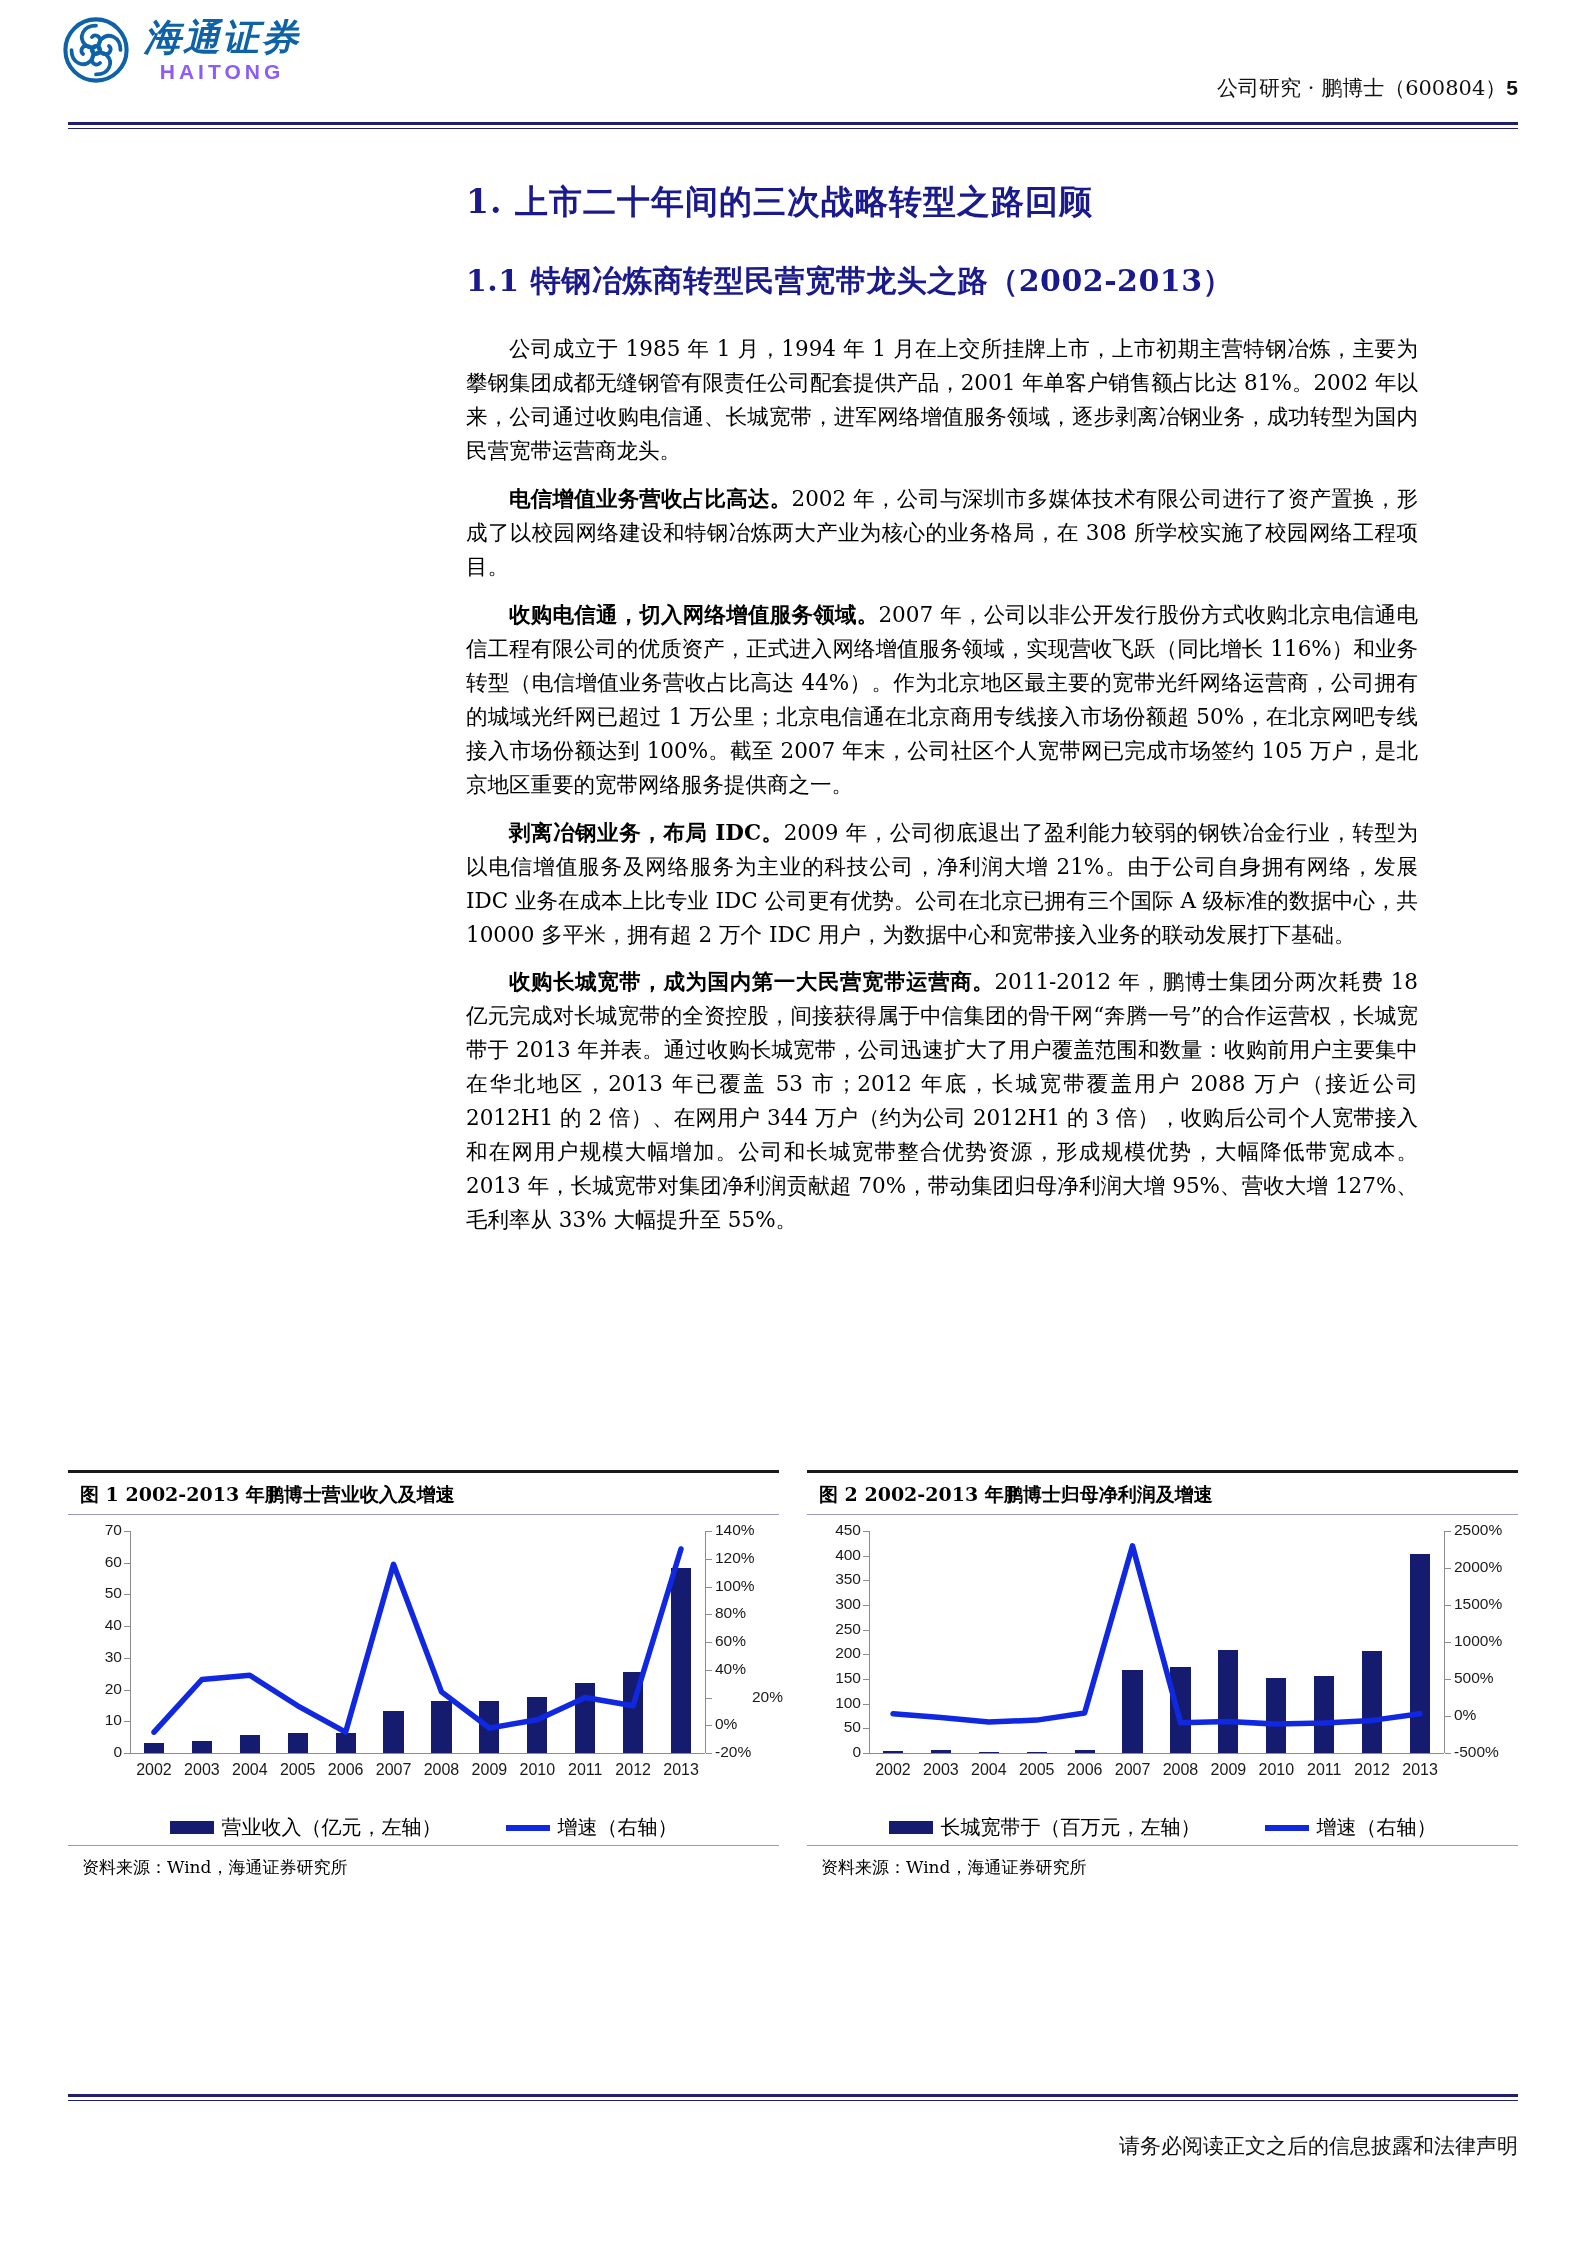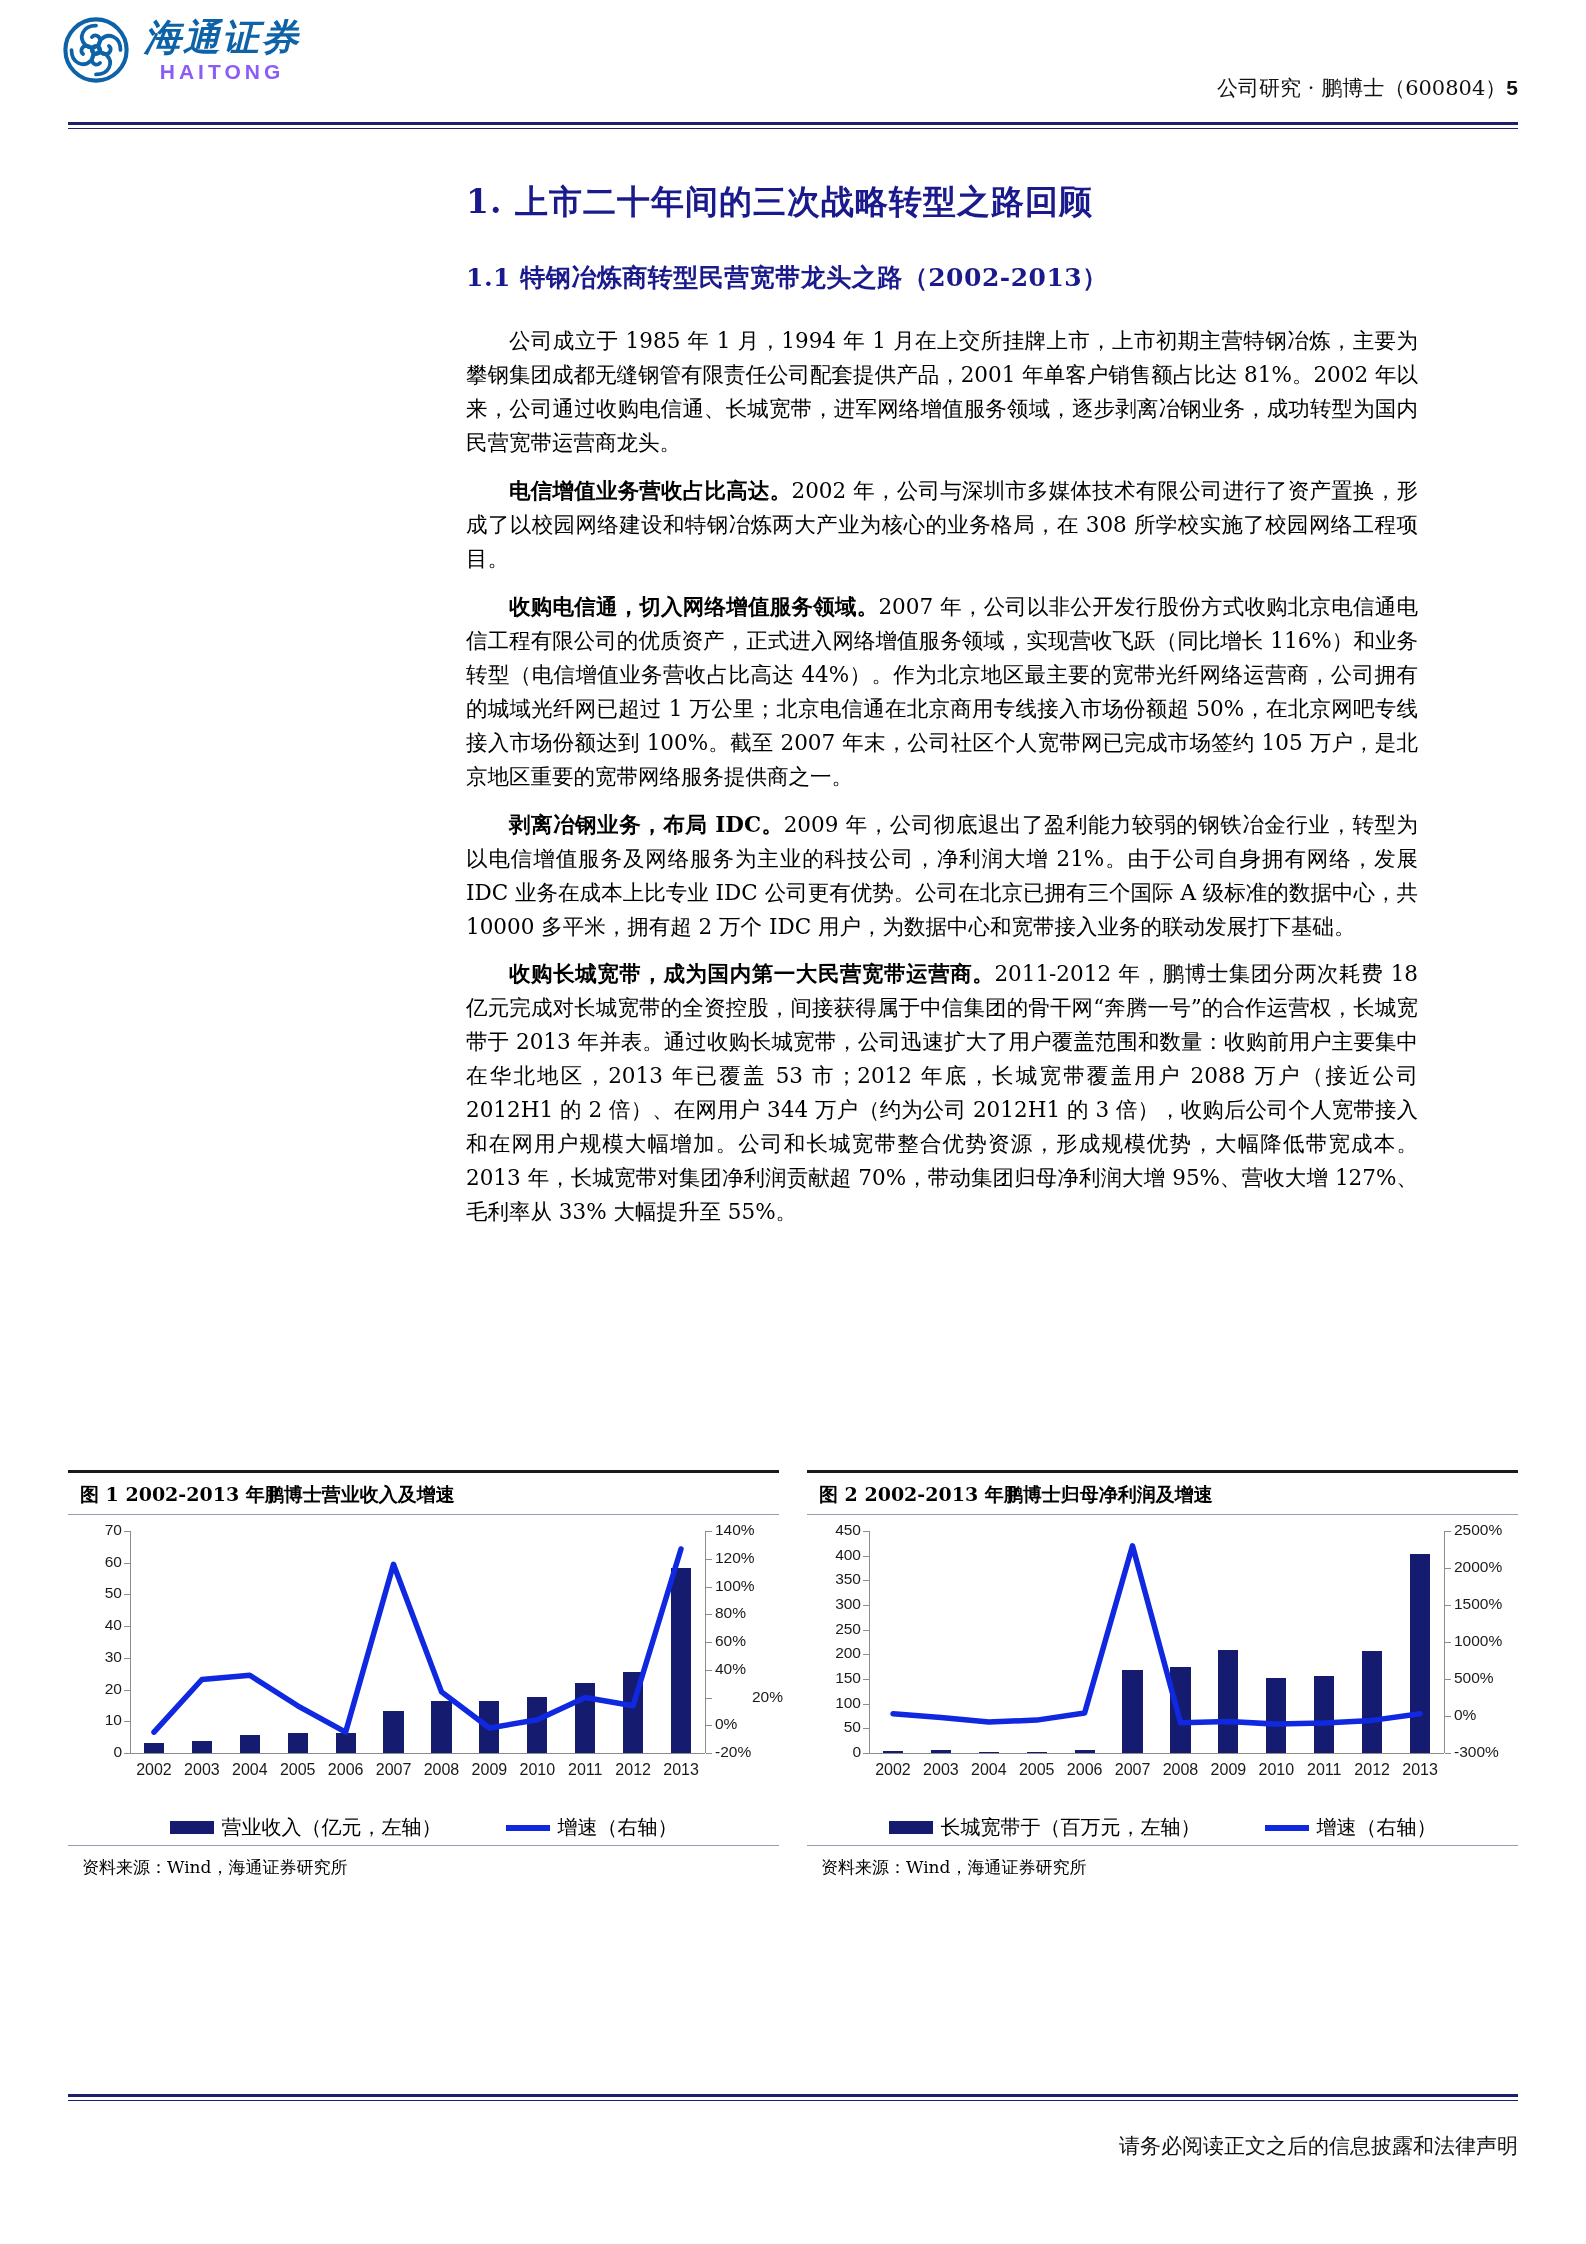--- a/index.html
+++ b/index.html
@@ -96,21 +96,21 @@
     font-family: "DejaVu Serif", "Liberation Serif", serif;
     font-size: 33px;
     font-weight: bold;
     color: #1a1a8c;
     letter-spacing: 1px;
   }
   h2.sub-title {
     margin: 36px 0 0 0;
     padding-left: 466px;
     font-family: "DejaVu Serif", "Liberation Serif", serif;
-    font-size: 25px;
+    font-size: 30px;
     font-weight: bold;
     color: #1a1a8c;
     letter-spacing: 0.5px;
   }
   .body-col {
     margin-top: 30px;
     padding-left: 466px;
     padding-right: 168px;
   }
   p.para {
@@ -396,21 +396,21 @@
         <div class="axis-label ylab-left" style="left:4px;top:104.66666666666666px;width:50px;">250</div>
         <div class="tick" style="left:56px;top:90px;"></div>
         <div class="axis-label ylab-left" style="left:4px;top:80px;width:50px;">300</div>
         <div class="tick" style="left:56px;top:65.33333333333334px;"></div>
         <div class="axis-label ylab-left" style="left:4px;top:55.33333333333334px;width:50px;">350</div>
         <div class="tick" style="left:56px;top:40.666666666666686px;"></div>
         <div class="axis-label ylab-left" style="left:4px;top:30.666666666666686px;width:50px;">400</div>
         <div class="tick" style="left:56px;top:16px;"></div>
         <div class="axis-label ylab-left" style="left:4px;top:6px;width:50px;">450</div>
         <div class="tick" style="left:638px;top:238px;"></div>
-        <div class="axis-label ylab-right" style="left:647px;top:228px;width:70px;">-300%</div>
+        <div class="axis-label ylab-right" style="left:647px;top:228px;width:70px;">-500%</div>
         <div class="tick" style="left:638px;top:201px;"></div>
         <div class="axis-label ylab-right" style="left:647px;top:191px;width:70px;">0%</div>
         <div class="tick" style="left:638px;top:164px;"></div>
         <div class="axis-label ylab-right" style="left:647px;top:154px;width:70px;">500%</div>
         <div class="tick" style="left:638px;top:127px;"></div>
         <div class="axis-label ylab-right" style="left:647px;top:117px;width:70px;">1000%</div>
         <div class="tick" style="left:638px;top:90px;"></div>
         <div class="axis-label ylab-right" style="left:647px;top:80px;width:70px;">1500%</div>
         <div class="tick" style="left:638px;top:53px;"></div>
         <div class="axis-label ylab-right" style="left:647px;top:43px;width:70px;">2000%</div>

